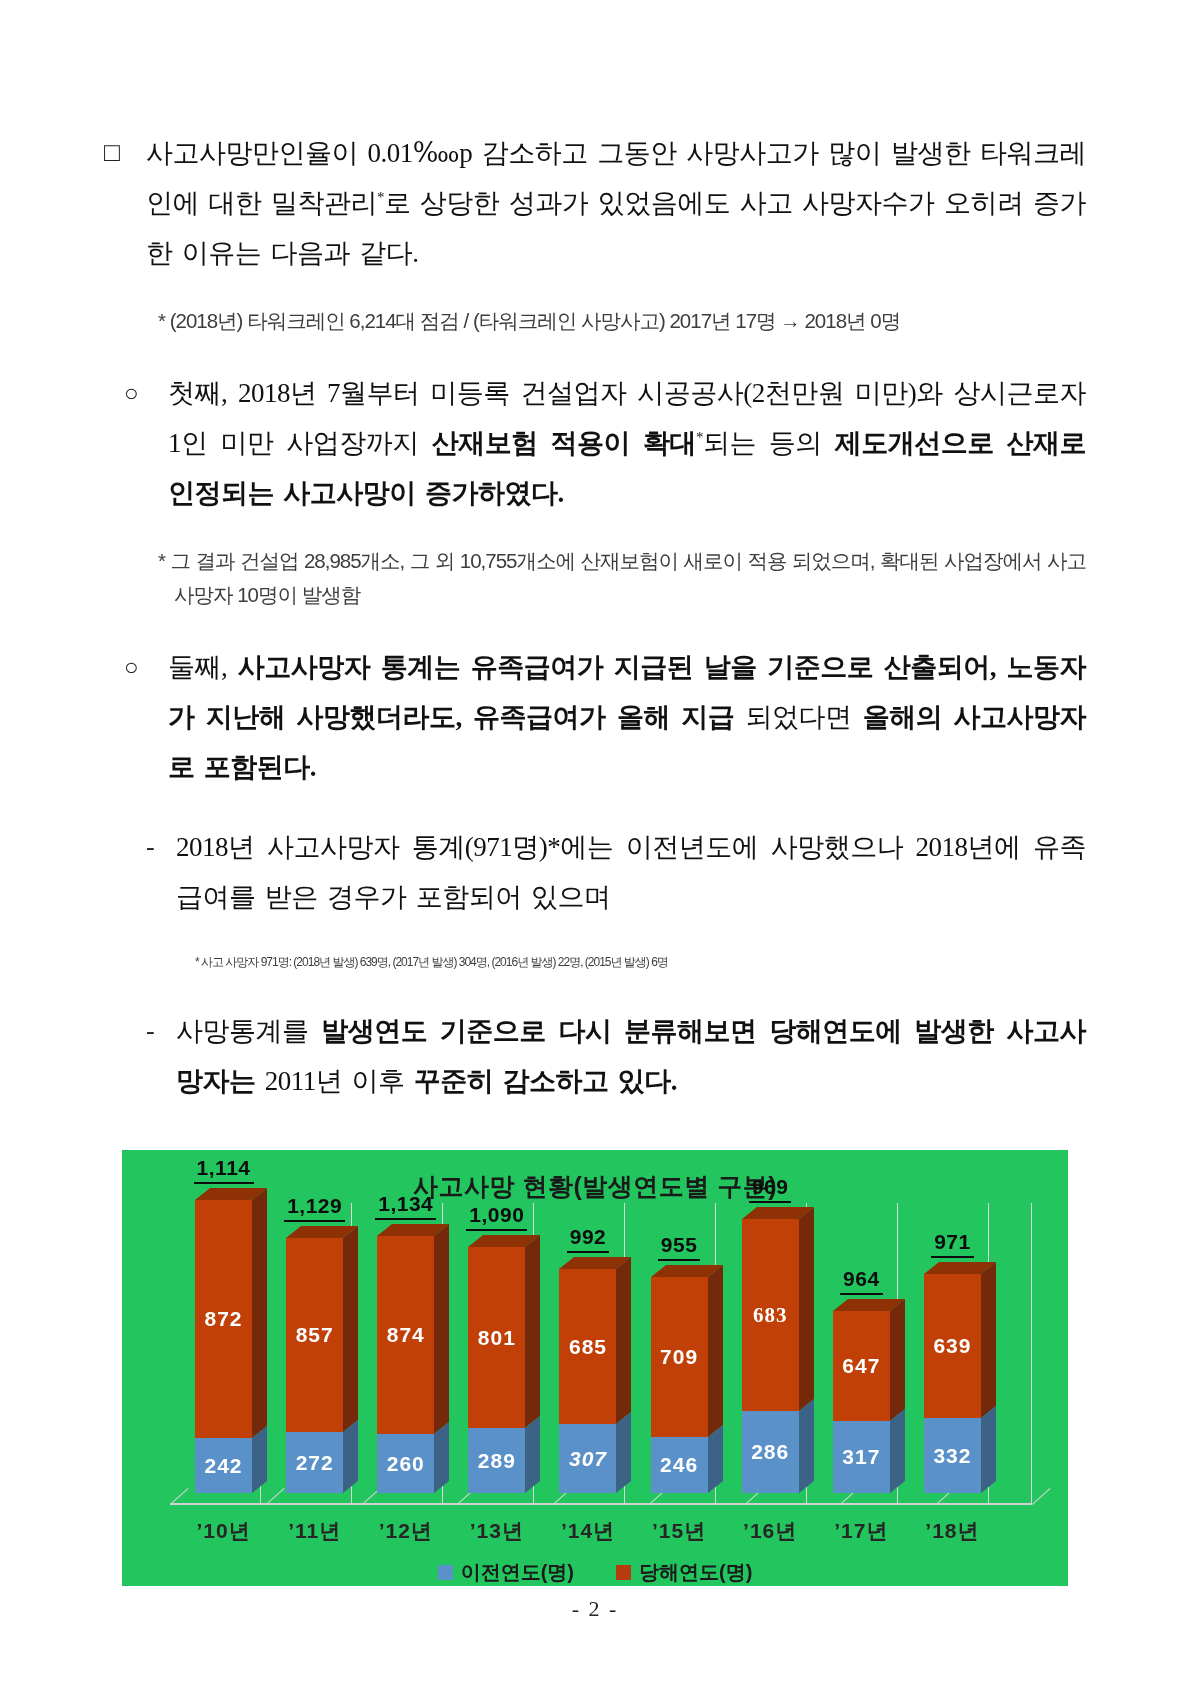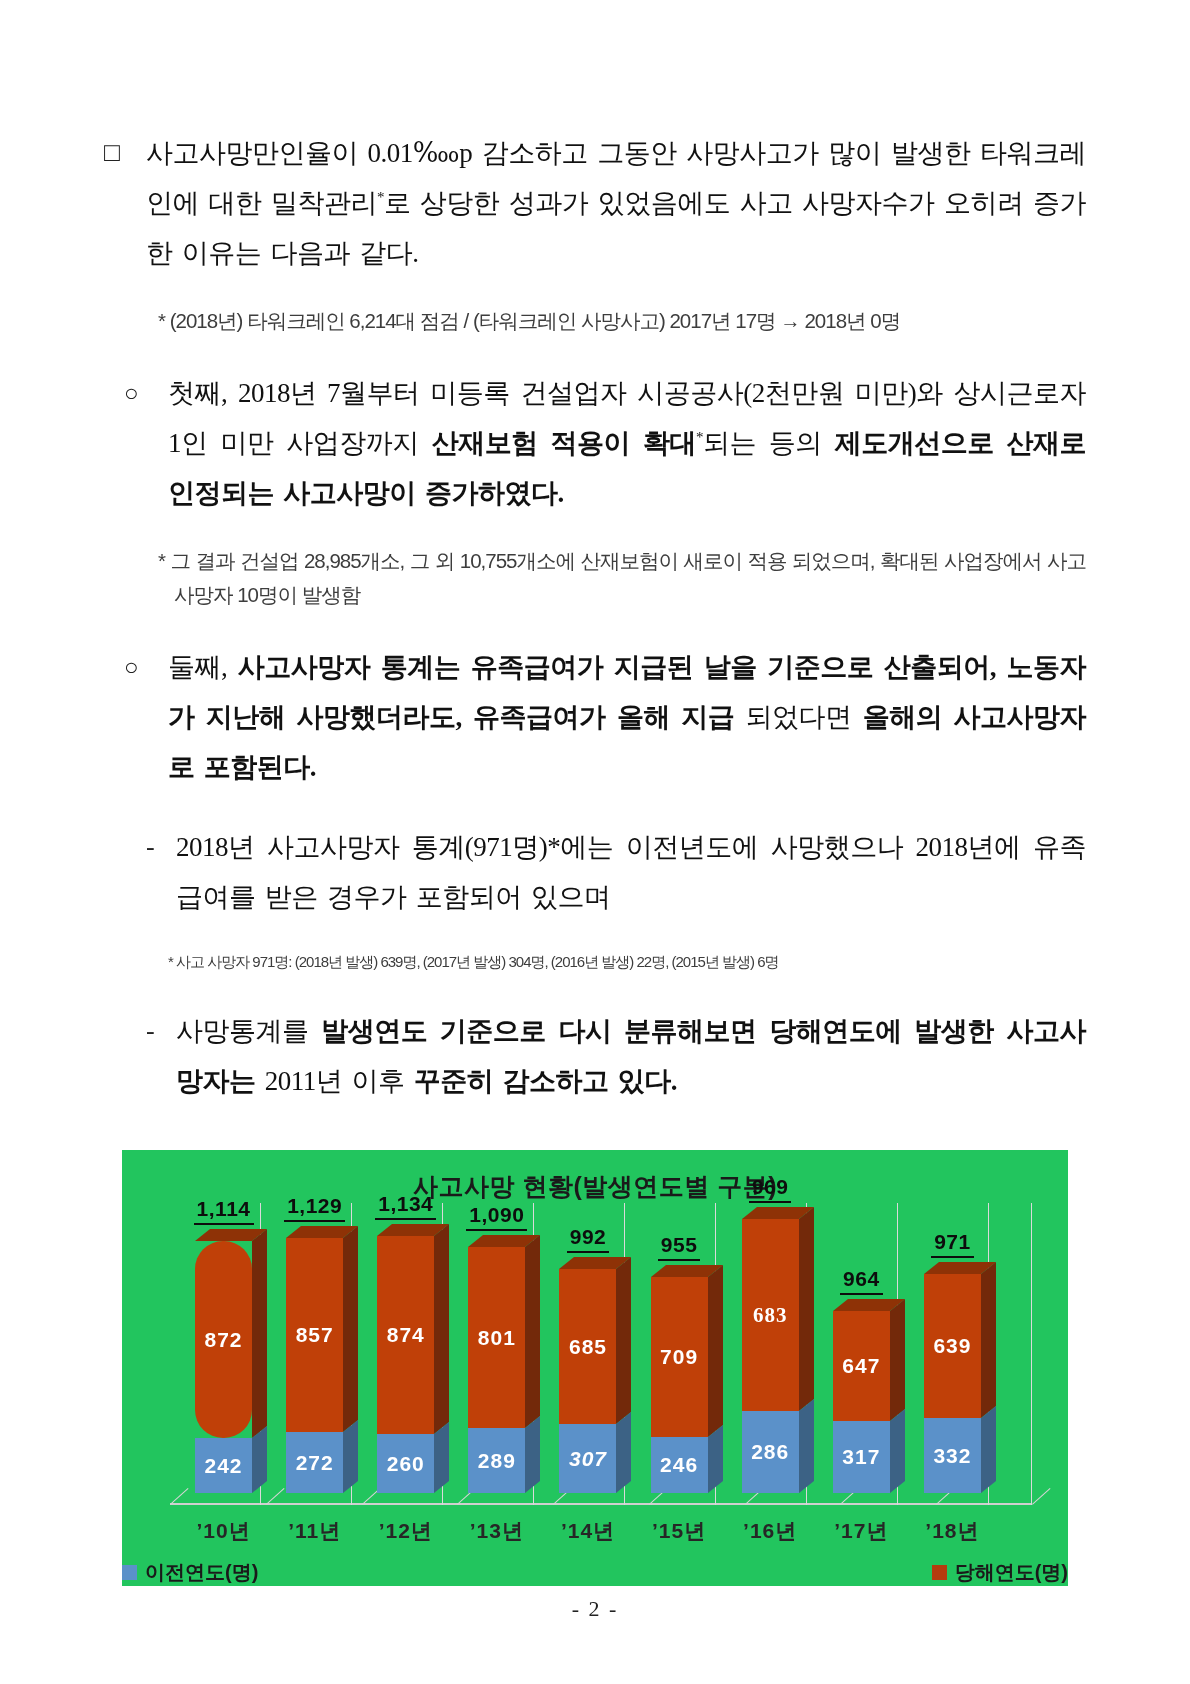--- a/index.html
+++ b/index.html
@@ -20,21 +20,21 @@
   .o-item{margin-left:20px;margin-top:30px;}
   .o-item .bullet{width:44px;font-size:24px;}
   .d-item{margin-left:42px;margin-top:30px;}
   .d-item .bullet{width:30px;}
   .fn{
     font-family:"Liberation Sans","DejaVu Sans",sans-serif;color:#3d3d3d;
     font-size:20.5px;line-height:34px;text-align:justify;
     margin:26px 0 0 54px;max-width:940px;
     text-indent:-16px;padding-left:16px;letter-spacing:-1px;
   }
-  .fn.small{font-size:15px;margin-left:64px;max-width:930px;line-height:28px;}
+  .fn.small{font-size:12px;margin-left:91px;max-width:930px;line-height:28px;}
   
   .chart-box{
     margin:44px 0 12px 18px;width:946px;height:436px;background:#22c55e;
     font-family:"Liberation Sans","DejaVu Sans",sans-serif;
     box-sizing:border-box;position:relative;
   }
   .chart-title{
     text-align:center;font-size:25px;font-weight:bold;color:#1a1a1a;
     padding-top:20px;letter-spacing:0.5px;
   }
@@ -78,21 +78,21 @@
   }
   .floor{position:relative;z-index:1;height:10px;margin:0 36px 0 48px;border-bottom:2px solid #cfcfcf;}
   .floor .diag{
     position:absolute;bottom:-1px;width:1px;height:24px;background:#d6d6d6;
     transform:rotate(48deg);transform-origin:bottom left;
   }
   .xlabels{display:flex;margin:12px 70px 0 56px;}
   .xlabels span{
     flex:1 1 0;text-align:center;font-size:21px;font-weight:bold;color:#262626;letter-spacing:1px;
   }
-  .legend{display:flex;justify-content:space-between;gap:42px;margin-top:14px;}
+  .legend{display:flex;justify-content:center;gap:42px;margin-top:14px;}
   .legend-item{display:flex;align-items:center;gap:8px;font-size:20px;font-weight:bold;color:#1a1a1a;}
   .legend-swatch{width:15px;height:15px;display:inline-block;}
   .legend-swatch.blue{background:#5b91c9;}
   .legend-swatch.red{background:#b53c0e;}
   
   .page-num{
     position:absolute;left:0;right:0;bottom:62px;text-align:center;
     font-size:22px;color:#222;letter-spacing:2px;
   }
 </style>
@@ -131,21 +131,21 @@
     <div class="bullet">-</div>
     <div class="content"><span>사망통계를 </span><span class="b">발생연도 기준으로 다시 분류해보면 당해연도에 발생한 사고사망자는</span><span> 2011년 이후 </span><span class="b">꾸준히 감소하고 있다.</span></div>
   </div>
 
   <div class="chart-box">
     <div class="chart-title">사고사망 현황(발생연도별 구분)</div>
     <div class="bars-row">
         <div class="bar-group">
           <div class="bar-total">1,114</div>
           <div class="bar">
-            <div class="seg red" style="height: 197px; border-radius: 28px;">
+            <div class="seg red" style="height: 238px;">
               <div class="topface"></div>
               <div class="side"></div>
               <span class="val">872</span>
             </div>
             <div class="seg blue" style="height: 55px;">
               <div class="side"></div>
               <span class="val">242</span>
             </div>
           </div>
         </div>

